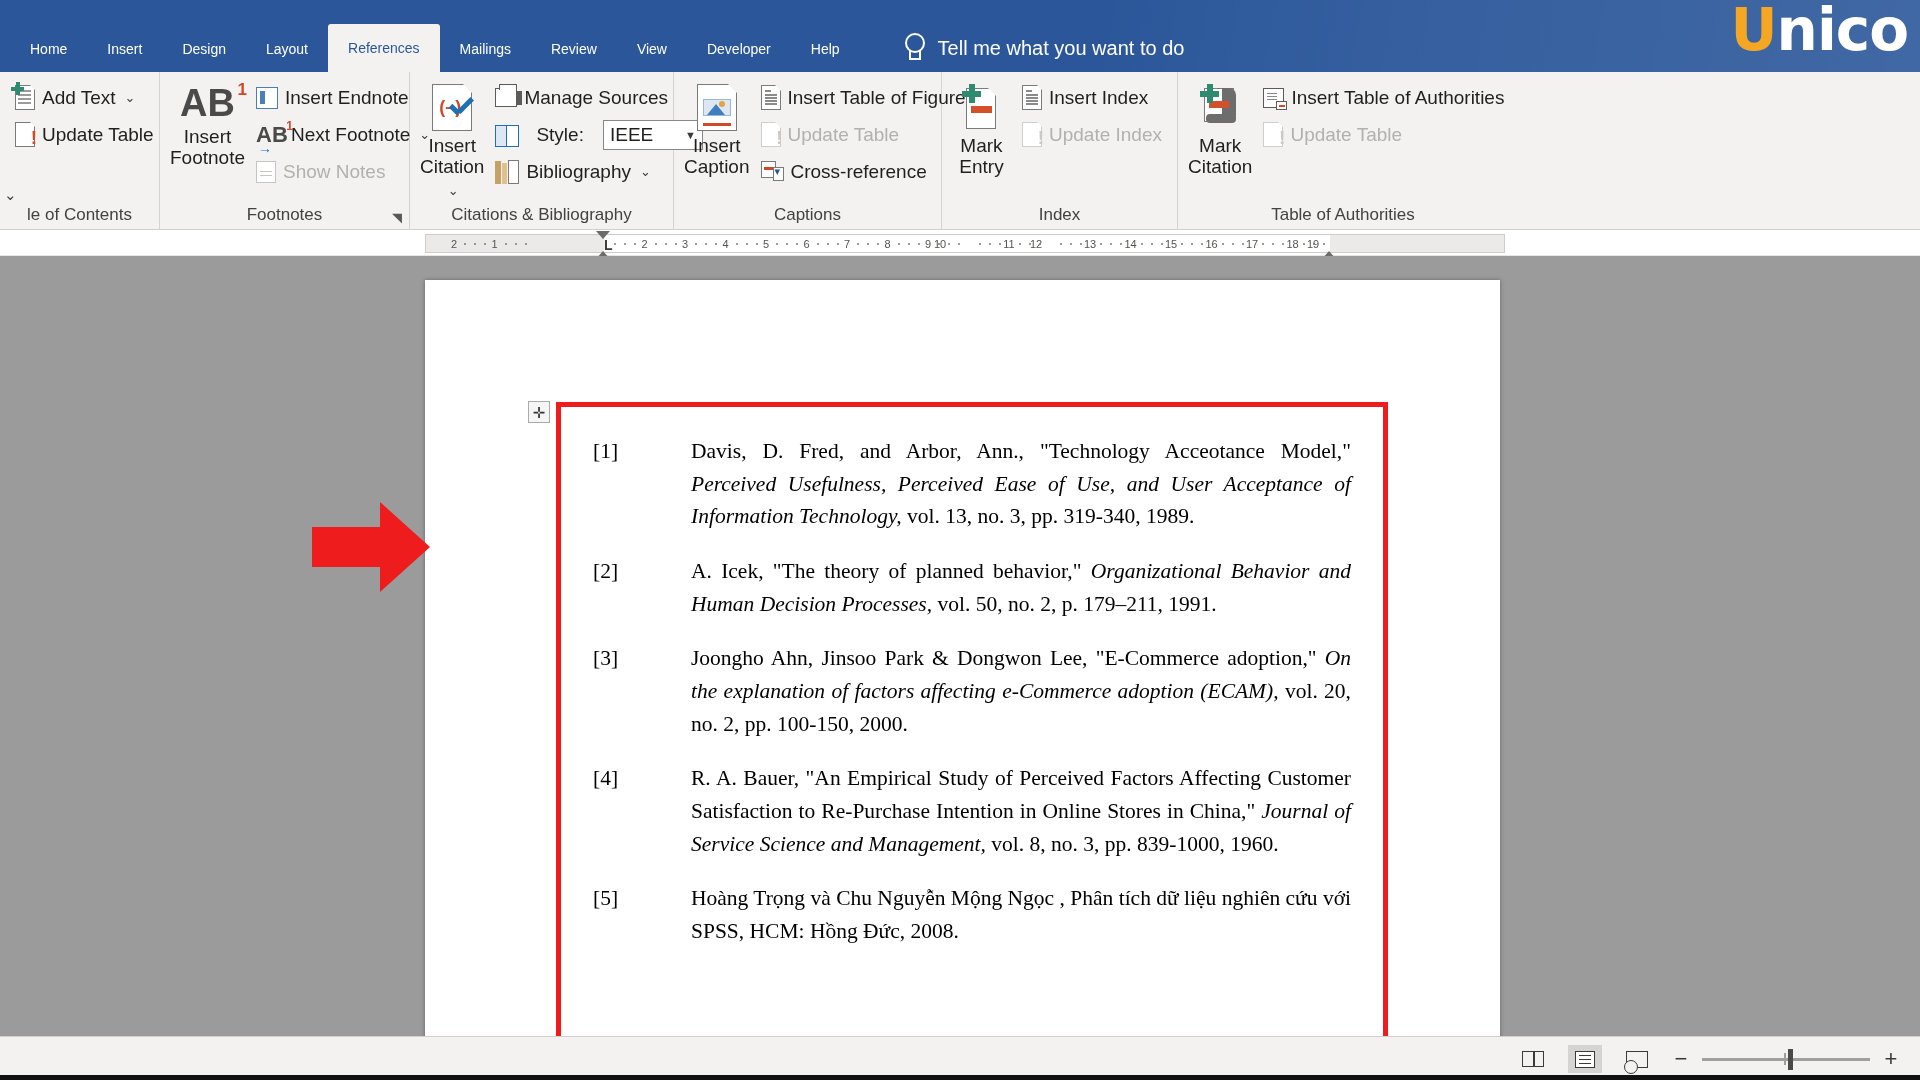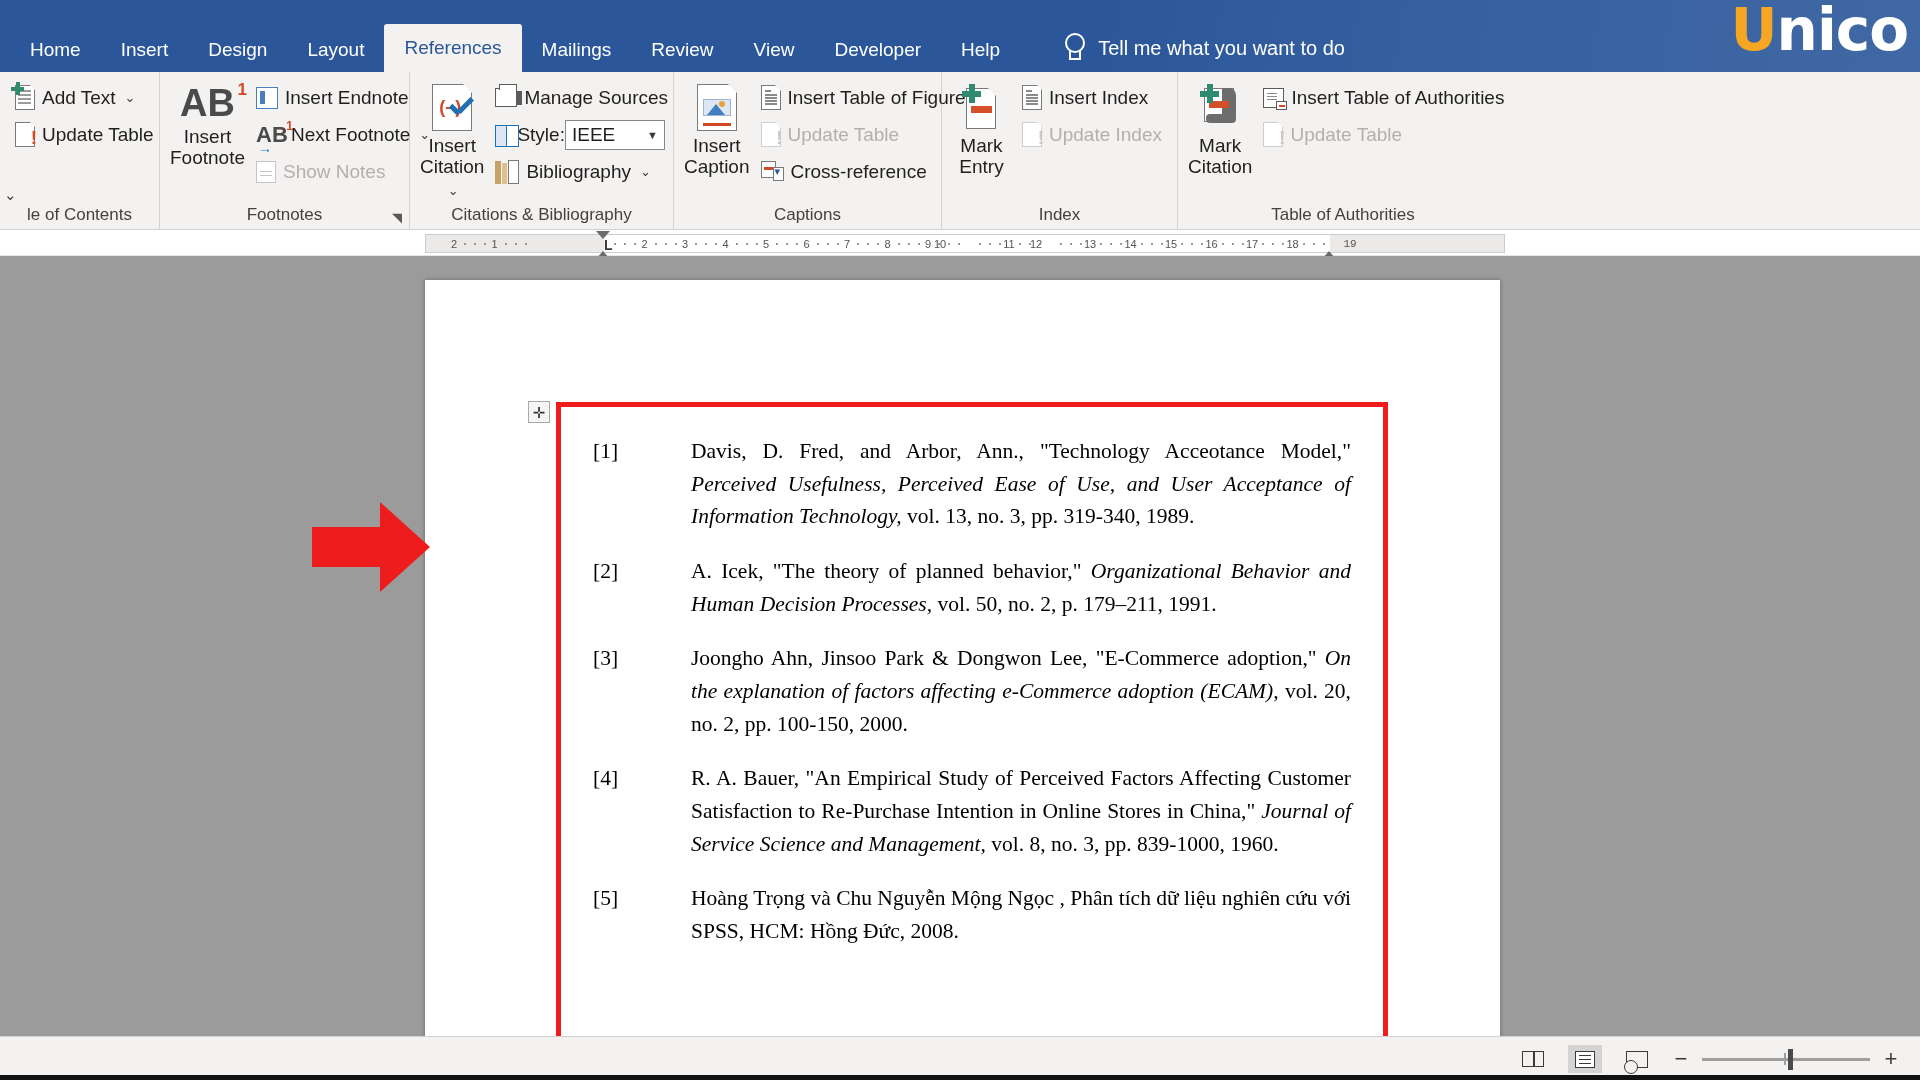--- a/index.html
+++ b/index.html
@@ -21,21 +21,21 @@
     overflow: hidden;
   }
   .tabbar .bg-swoosh{
     position:absolute; right:0; top:0; width:820px; height:72px;
     background:linear-gradient(100deg, rgba(255,255,255,0.00) 0%, rgba(255,255,255,0.05) 40%, rgba(255,255,255,0.10) 100%);
     pointer-events:none;
   }
   .tabs { display: flex; align-items: flex-end; height: 72px; position: relative; z-index:2; }
   .tab {
     color: #ffffff;
-    font-size: 19px;
+    font-size: 14px;
     padding: 0 20px;
     height: 45px;
     line-height: 45px;
     margin-bottom: 0px;
     white-space: nowrap;
     cursor: pointer;
   }
   .tab.first { margin-left: 10px; }
   .tab.active {
     background: #f3f2f1;
@@ -410,21 +410,21 @@
             <span>Insert</span><br>
             <span>Citation</span>
             <span class="caret">⌄</span>
           </span>
         </div>
         <div class="col">
           <div class="smallbtn">
             <span class="ic manage-ic"></span>
             <span>Manage Sources</span>
           </div>
-          <div class="smallbtn" style="gap:0;">
+          <div class="smallbtn" style="gap:19px;">
             <span class="ic style-ic"></span>
             <span>Style:</span>
             <span class="styleselect">
               <span>IEEE</span>
               <span class="arrow">▼</span>
             </span>
           </div>
           <div class="smallbtn">
             <span class="ic biblio-ic">
               <span class="b1"></span>
@@ -619,21 +619,21 @@
           <span class="dot" style="left: 765.25px;"></span>
           <span class="dot" style="left: 775.375px;"></span>
           <span class="num" style="left: 826px;">17</span>
           <span class="dot" style="left: 795.625px;"></span>
           <span class="dot" style="left: 805.75px;"></span>
           <span class="dot" style="left: 815.875px;"></span>
           <span class="num" style="left: 866.5px;">18</span>
           <span class="dot" style="left: 836.125px;"></span>
           <span class="dot" style="left: 846.25px;"></span>
           <span class="dot" style="left: 856.375px;"></span>
-          <span class="num" style="left: 924px; font-family: Liberation Mono, monospace;">19</span>
+          <span class="num" style="left: 887px;">19</span>
           <span class="dot" style="left: 876.625px;"></span>
           <span class="dot" style="left: 886.75px;"></span>
           <span class="dot" style="left: 896.875px;"></span>
         </div>
       <span class="tabstop-L">L</span>
       <span class="indent-top"></span>
       <span class="indent-bot"></span>
       <span class="indent-right"></span>
     </div>
   </div>

